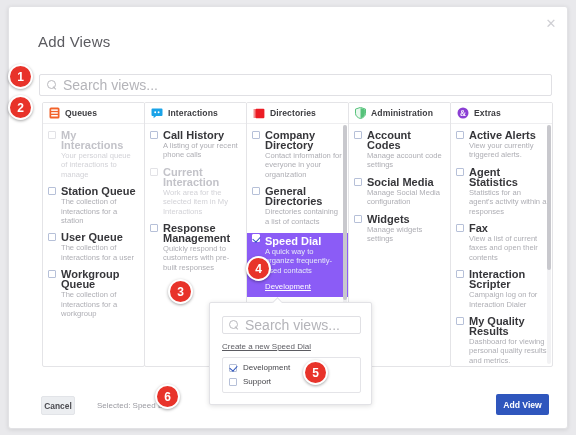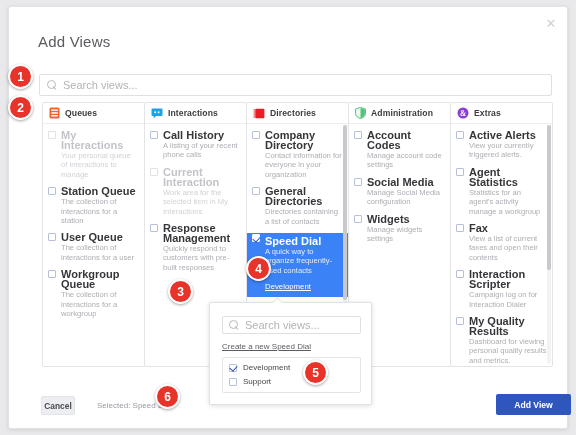--- a/index.html
+++ b/index.html
@@ -67,21 +67,21 @@
     border-radius:50%;
   }
   .sicon::after {
     content:"";
     position:absolute; left:6.2px; top:6.4px;
     width:4px; height:1.2px;
     background:#b9b9be;
     transform:rotate(45deg);
     transform-origin: left center;
   }
-  .ph { font-size: 11px; color: #b4b4b9; }
+  .ph { font-size: 14px; color: #b4b4b9; }
 
   
   #columns {
     position: absolute;
     left: 33px; top: 95px;
     width: 515px; height: 265px;
     display: flex;
     gap: 0px;
   }
   .col {
@@ -108,21 +108,21 @@
     font-size: 8.6px; font-weight: bold; color: #3c3c40; letter-spacing: .1px;
   }
   .col-body {
     flex: 1 1 auto;
     padding: 6px 5px 4px 5px;
     overflow: hidden;
     position: relative;
   }
   .item { margin-bottom: 7px; position: relative; padding-left: 13px; }
   .item.hl {
-    background: #3b82f6;
+    background: #8b5cf6;
     margin-left: -5px; margin-right: -5px;
     padding-left: 18px; padding-right: 4px;
     padding-top: 3px; padding-bottom: 4px;
   }
   .cb {
     position: absolute; left: 0; top: 1px;
     width: 8px; height: 8px;
     border: 1px solid #b6c0d8;
     border-radius: 1px;
     background: #fff;
@@ -230,21 +230,21 @@
     display: flex; align-items:center; justify-content:center;
     font-size: 8.4px; color: #4b4b50; font-weight: bold;
     cursor: pointer;
   }
   #selected-text {
     position: absolute; left: 88px; top: 394px;
     font-size: 8px; color: #9a9aa1;
   }
   #add-view-btn {
     position: absolute; left: 487px; top: 387px;
-    width: 75px; height: 21px;
+    width: 53px; height: 21px;
     background: #2f56bd; border-radius: 2px;
     display: flex; align-items:center; justify-content:center;
     font-size: 8.6px; color: #fff; font-weight: bold;
     cursor: pointer;
   }
 
   
   .badge {
     position: absolute;
     width: 25px; height: 25px;
@@ -404,21 +404,21 @@
         </div>
         <div class="col-body">
           <div class="item">
             <span class="cb"></span>
             <span class="iname">Active Alerts</span>
             <span class="idesc">View your currently triggered alerts.</span>
           </div>
           <div class="item">
             <span class="cb"></span>
             <span class="iname">Agent Statistics</span>
-            <span class="idesc">Statistics for an agent's activity manage a workgroup</span>
+            <span class="idesc">Statistics for an agent's activity within a responses</span>
           </div>
           <div class="item">
             <span class="cb"></span>
             <span class="iname">Fax</span>
             <span class="idesc">View a list of current faxes and open their contents</span>
           </div>
           <div class="item">
             <span class="cb"></span>
             <span class="iname">Interaction Scripter</span>
             <span class="idesc">Campaign log on for Interaction Dialer</span>

